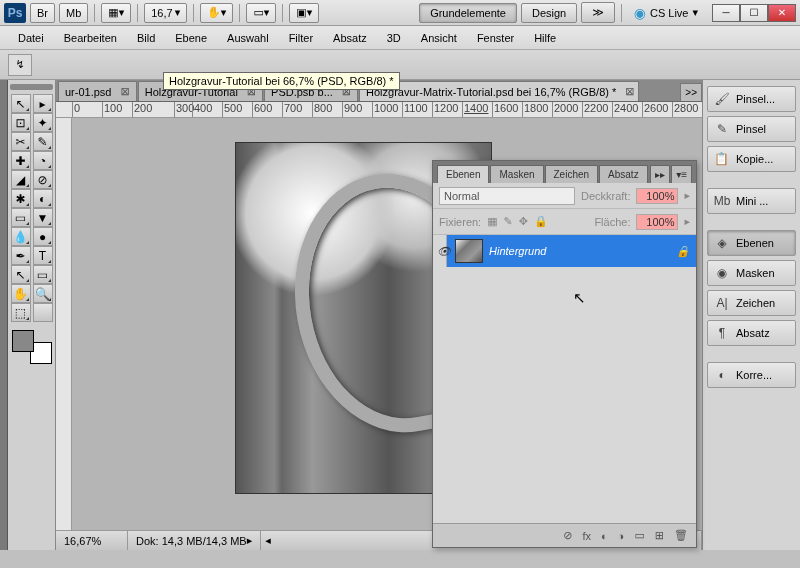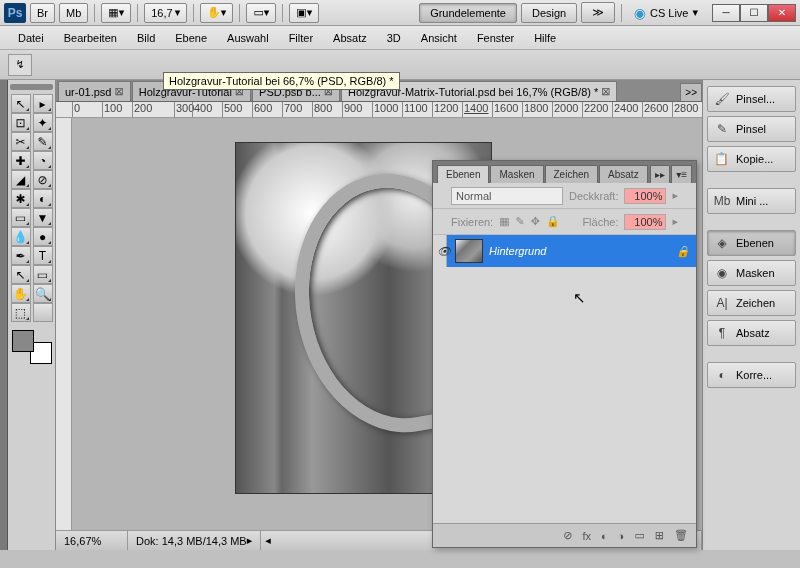--- a/index.html
+++ b/index.html
@@ -32,21 +32,21 @@
 .tools { width:48px; background:#d0d0d0; border-right:1px solid #888; padding:4px 2px; display:flex; flex-direction:column; gap:2px; align-items:center;}
 .trow { display:flex; gap:2px; }
 .tool { width:20px; height:19px; background:linear-gradient(#e5e5e5,#c5c5c5); border:1px solid #999; display:flex; align-items:center; justify-content:center; font-size:12px; position:relative;}
 .tool .tri { position:absolute; right:1px; bottom:1px; width:0; height:0; border-left:3px solid transparent; border-bottom:3px solid #333;}
 .swatch-area { margin-top:6px; width:40px; height:34px; position:relative;}
 .sw-fg { position:absolute; top:0; left:0; width:22px; height:22px; background:#888; border:1px solid #000;}
 .sw-bg { position:absolute; bottom:0; right:0; width:22px; height:22px; background:#fff; border:1px solid #000;}
 
 .center { flex:1; display:flex; flex-direction:column; background:#aaa; position:relative;}
 .tabs { height:22px; background:#8a8a8a; display:flex; align-items:flex-end; padding-left:2px; gap:1px; border-bottom:1px solid #666;}
-.tab { background:#bdbdbd; padding:3px 6px; border:1px solid #777; border-bottom:none; display:flex; align-items:center; gap:3px; font-size:10px; max-width:200px; white-space:nowrap; overflow:hidden;}
+.tab { background:#bdbdbd; padding:3px 6px; border:1px solid #777; border-bottom:none; display:flex; align-items:center; gap:9px; font-size:10px; max-width:200px; white-space:nowrap; overflow:hidden;}
 .tab.active { background:#d0d0d0;}
 .tab .x { color:#555; }
 .ruler-h { height:16px; background:#e5e5e5; border-bottom:1px solid #999; position:relative; overflow:hidden; font-size:8px; color:#444;}
 .ruler-h .tick { position:absolute; top:0; height:16px; border-left:1px solid #888; padding-left:1px;}
 .canvas-area { flex:1; display:flex; background:#b5b5b5; position:relative; overflow:hidden;}
 .ruler-v { width:16px; background:#e5e5e5; border-right:1px solid #999;}
 .canvas { position:absolute; left:180px; top:25px; width:255px; height:350px; background:#888; box-shadow:0 0 0 1px #333;}
 .tree { width:100%; height:100%; background:
   radial-gradient(circle at 30% 20%, #fff 0%, #ccc 20%, transparent 25%),
   radial-gradient(circle at 70% 15%, #eee 0%, #bbb 15%, transparent 22%),
@@ -54,21 +54,21 @@
   position:relative; overflow:hidden;}
 .heart-edge { position:absolute; top:30px; left:60px; width:200px; height:260px; border:14px solid #aaa; border-radius:50% 50% 10% 50%; transform:rotate(-10deg); box-shadow: inset 2px 2px 6px #333, 2px 2px 6px rgba(0,0,0,0.4);}
 
 .statusbar { height:20px; background:linear-gradient(#ddd,#c5c5c5); border-top:1px solid #999; display:flex; align-items:center; font-size:10px;justify-content:space-between;}
 .status-seg { padding:0 8px; border-right:1px solid #999; height:100%; display:flex; align-items:center;}
 
 .layers-panel { position:absolute; left:432px; top:160px; width:265px; height:388px; background:#d4d4d4; border:1px solid #666; box-shadow:2px 2px 6px rgba(0,0,0,0.3); display:flex; flex-direction:column; z-index:50;}
 .lp-tabs { height:22px; background:#7a7a7a; display:flex; align-items:flex-end; padding:0 4px; gap:1px;}
 .lp-tab { padding:3px 8px; background:#bdbdbd; border:1px solid #666; border-bottom:none; font-size:10px; color:#333;}
 .lp-tab.active { background:#d4d4d4; }
-.lp-row { height:26px; display:flex; align-items:center; padding:0 18px; gap:6px; border-bottom:1px solid #bbb; font-size:10px; color:#888;}
+.lp-row { height:26px; display:flex; align-items:center; padding:0 6px; gap:6px; border-bottom:1px solid #bbb; font-size:10px; color:#888;}
 .lp-select { flex:1; background:#eee; border:1px solid #aaa; padding:2px 4px; color:#555;}
 .lp-pct { width:42px; background:#fca5a5; border:1px solid #aaa; padding:1px 3px; text-align:right; color:#333;}
 .lp-list { flex:1; background:#d8d8d8; position:relative;}
 .layer-row { height:32px; background:#2b7de1; color:#fff; display:flex; align-items:center; gap:6px; padding:0 6px; font-style:italic; font-size:11px;}
 .layer-row .eye { width:14px; color:#333; background:#d8d8d8; height:32px; display:flex; align-items:center; margin:-6px 2px -6px -6px; padding:0 4px; border-right:1px solid #aaa;}
 .layer-row .thumb { width:28px; height:24px; background:linear-gradient(135deg,#eee,#777,#999,#555); border:1px solid #333;}
 .layer-row .lock { margin-left:auto; }
 .cursor { position:absolute; left:140px; top:54px; font-size:15px; color:#000; z-index:60;}
 .lp-bottom { height:24px; background:#c8c8c8; border-top:1px solid #999; display:flex; align-items:center; justify-content:flex-end; gap:10px; padding:0 8px; color:#555; font-size:11px;}
 

